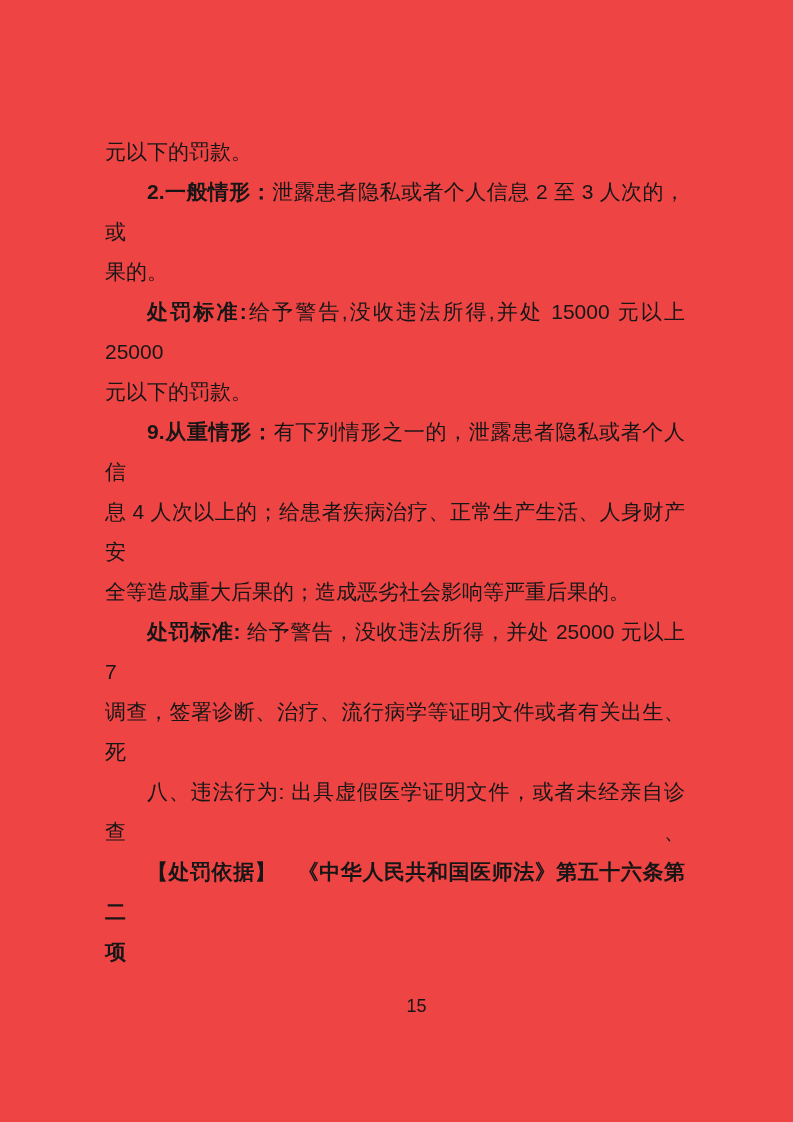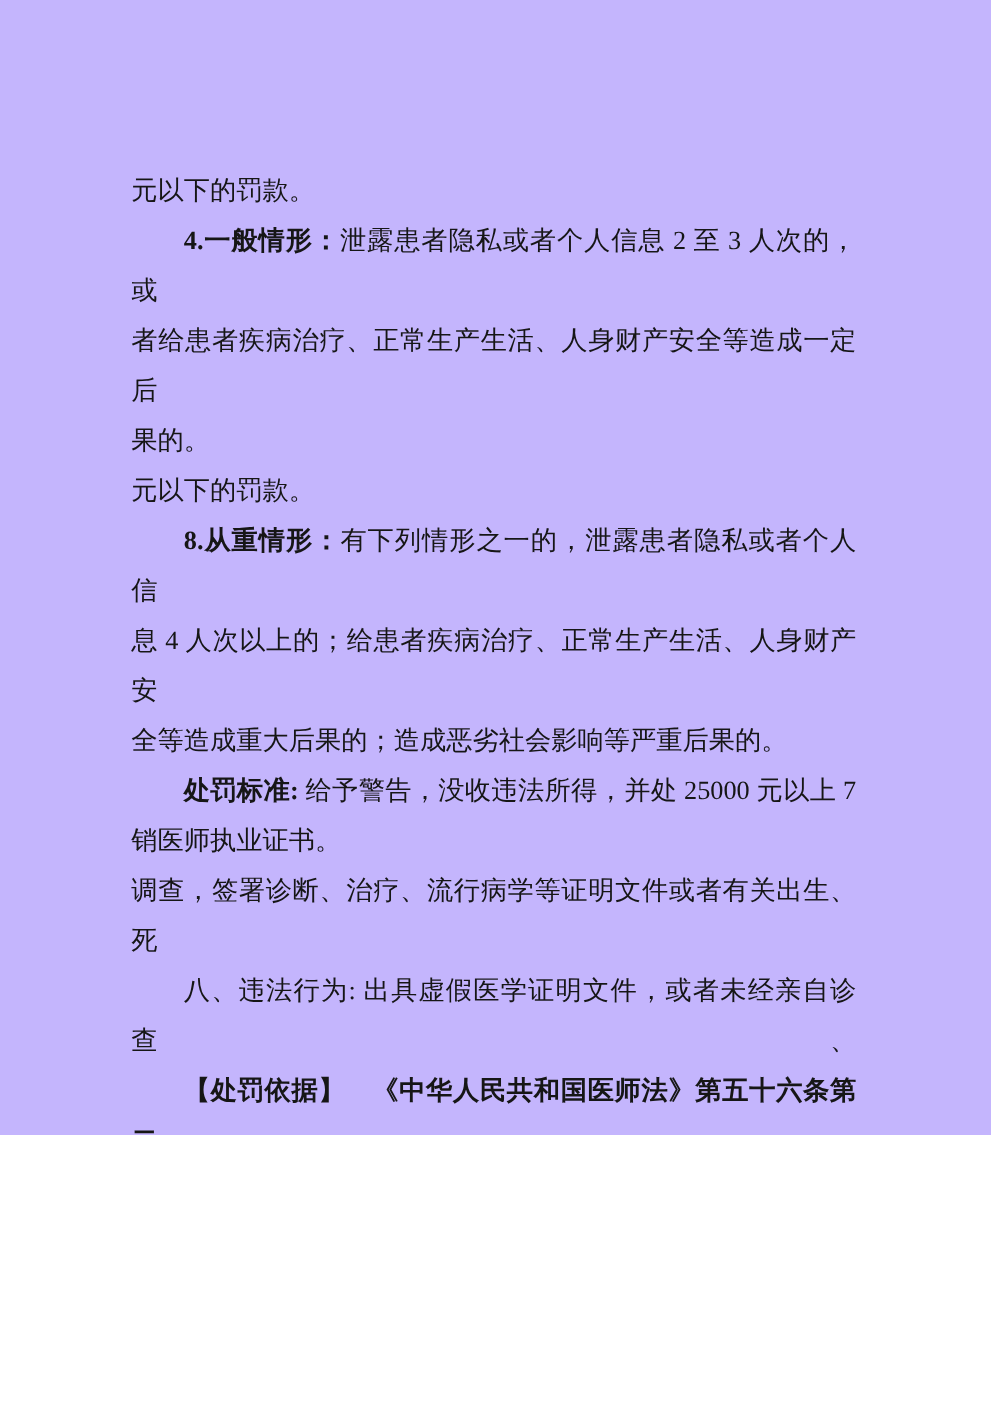--- a/index.html
+++ b/index.html
@@ -3,24 +3,24 @@
 <meta charset="utf-8">
 <style>
   html, body {
     margin: 0;
     padding: 0;
     background: #ffffff;
   }
   .page {
     position: relative;
     width: 793px;
-    height: 908px;
-    background: #c4b5fd;
+    height: 1122px;
+    background: #ef4444;
     overflow: hidden;
-    font-family: Liberation Serif, serif;
+    font-family: Liberation Sans, sans-serif;
     color: #161616;
   }
   .text-block {
     position: absolute;
     left: 105px;
     top: 132px;
     width: 580px;
     font-size: 21px;
     line-height: 40px;
   }
@@ -49,28 +49,27 @@
     color: #161616;
     margin-left: 20px;
   }
 </style>
 </head>
 <body>
 
 <div class="page">
   <div class="text-block">
       <div class="line"><span class="seg">元以下的罚款。</span></div>
-      <div class="line indent stretch"><span class="seg bold">4.一般情形：</span><span class="seg">泄露患者隐私或者个人信息 2 至 3 人次的，或</span></div>
-      <div class="line stretch"><span class="seg">者给患者疾病治疗、正常生产生活、人身财产安全等造成一定后</span></div>
+      <div class="line indent stretch"><span class="seg bold">2.一般情形：</span><span class="seg">泄露患者隐私或者个人信息 2 至 3 人次的，或</span></div>
       <div class="line"><span class="seg">果的。</span></div>
+      <div class="line indent stretch"><span class="seg bold">处罚标准:</span><span class="seg">给予警告,没收违法所得,并处 15000 元以上 25000</span></div>
       <div class="line"><span class="seg">元以下的罚款。</span></div>
-      <div class="line indent stretch"><span class="seg bold">8.从重情形：</span><span class="seg">有下列情形之一的，泄露患者隐私或者个人信</span></div>
+      <div class="line indent stretch"><span class="seg bold">9.从重情形：</span><span class="seg">有下列情形之一的，泄露患者隐私或者个人信</span></div>
       <div class="line stretch"><span class="seg">息 4 人次以上的；给患者疾病治疗、正常生产生活、人身财产安</span></div>
       <div class="line"><span class="seg">全等造成重大后果的；造成恶劣社会影响等严重后果的。</span></div>
       <div class="line indent stretch"><span class="seg bold">处罚标准:</span><span class="seg"> 给予警告，没收违法所得，并处 25000 元以上 7</span></div>
-      <div class="line"><span class="seg">销医师执业证书。</span></div>
       <div class="line stretch"><span class="seg">调查，签署诊断、治疗、流行病学等证明文件或者有关出生、死</span></div>
       <div class="line indent stretch"><span class="seg">八、违法行为: 出具虚假医学证明文件，或者未经亲自诊查、</span></div>
       <div class="line indent stretch"><span class="seg bold">【处罚依据】　《中华人民共和国医师法》第五十六条第二</span></div>
       <div class="line"><span class="seg bold">项</span></div>
     </div>
   <div class="page-number">15</div>
 </div>
 
 </body></html>

